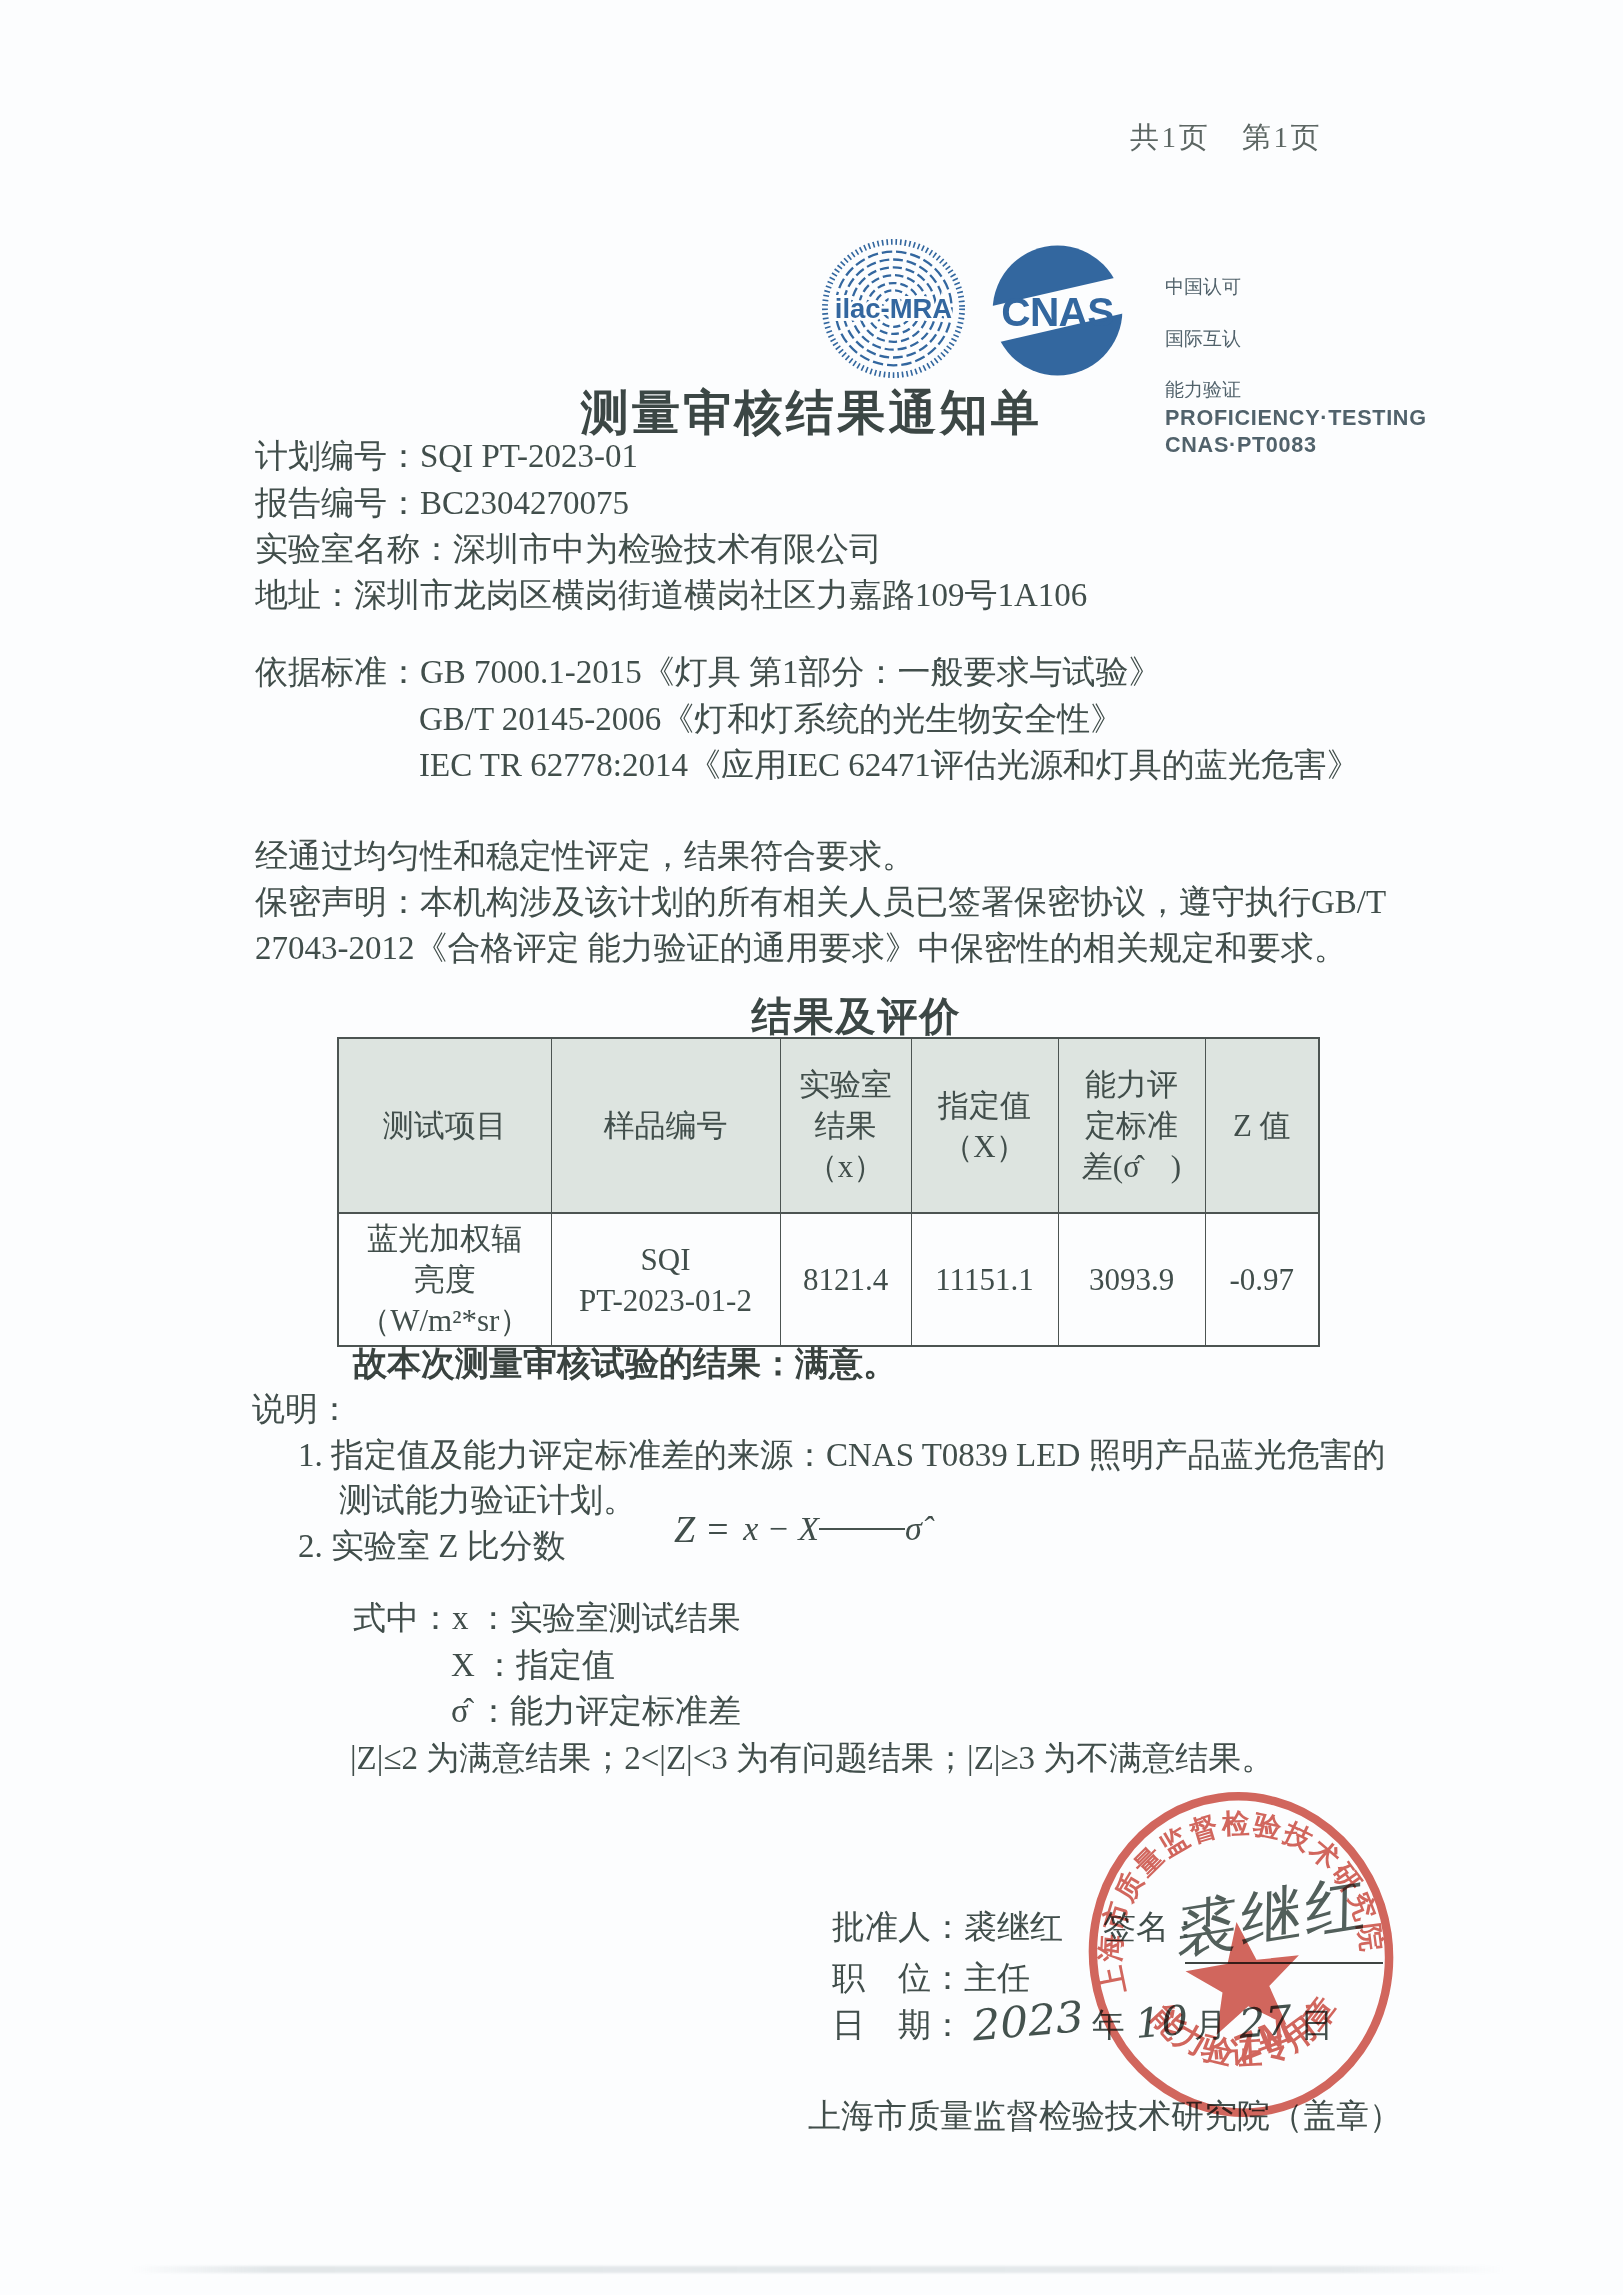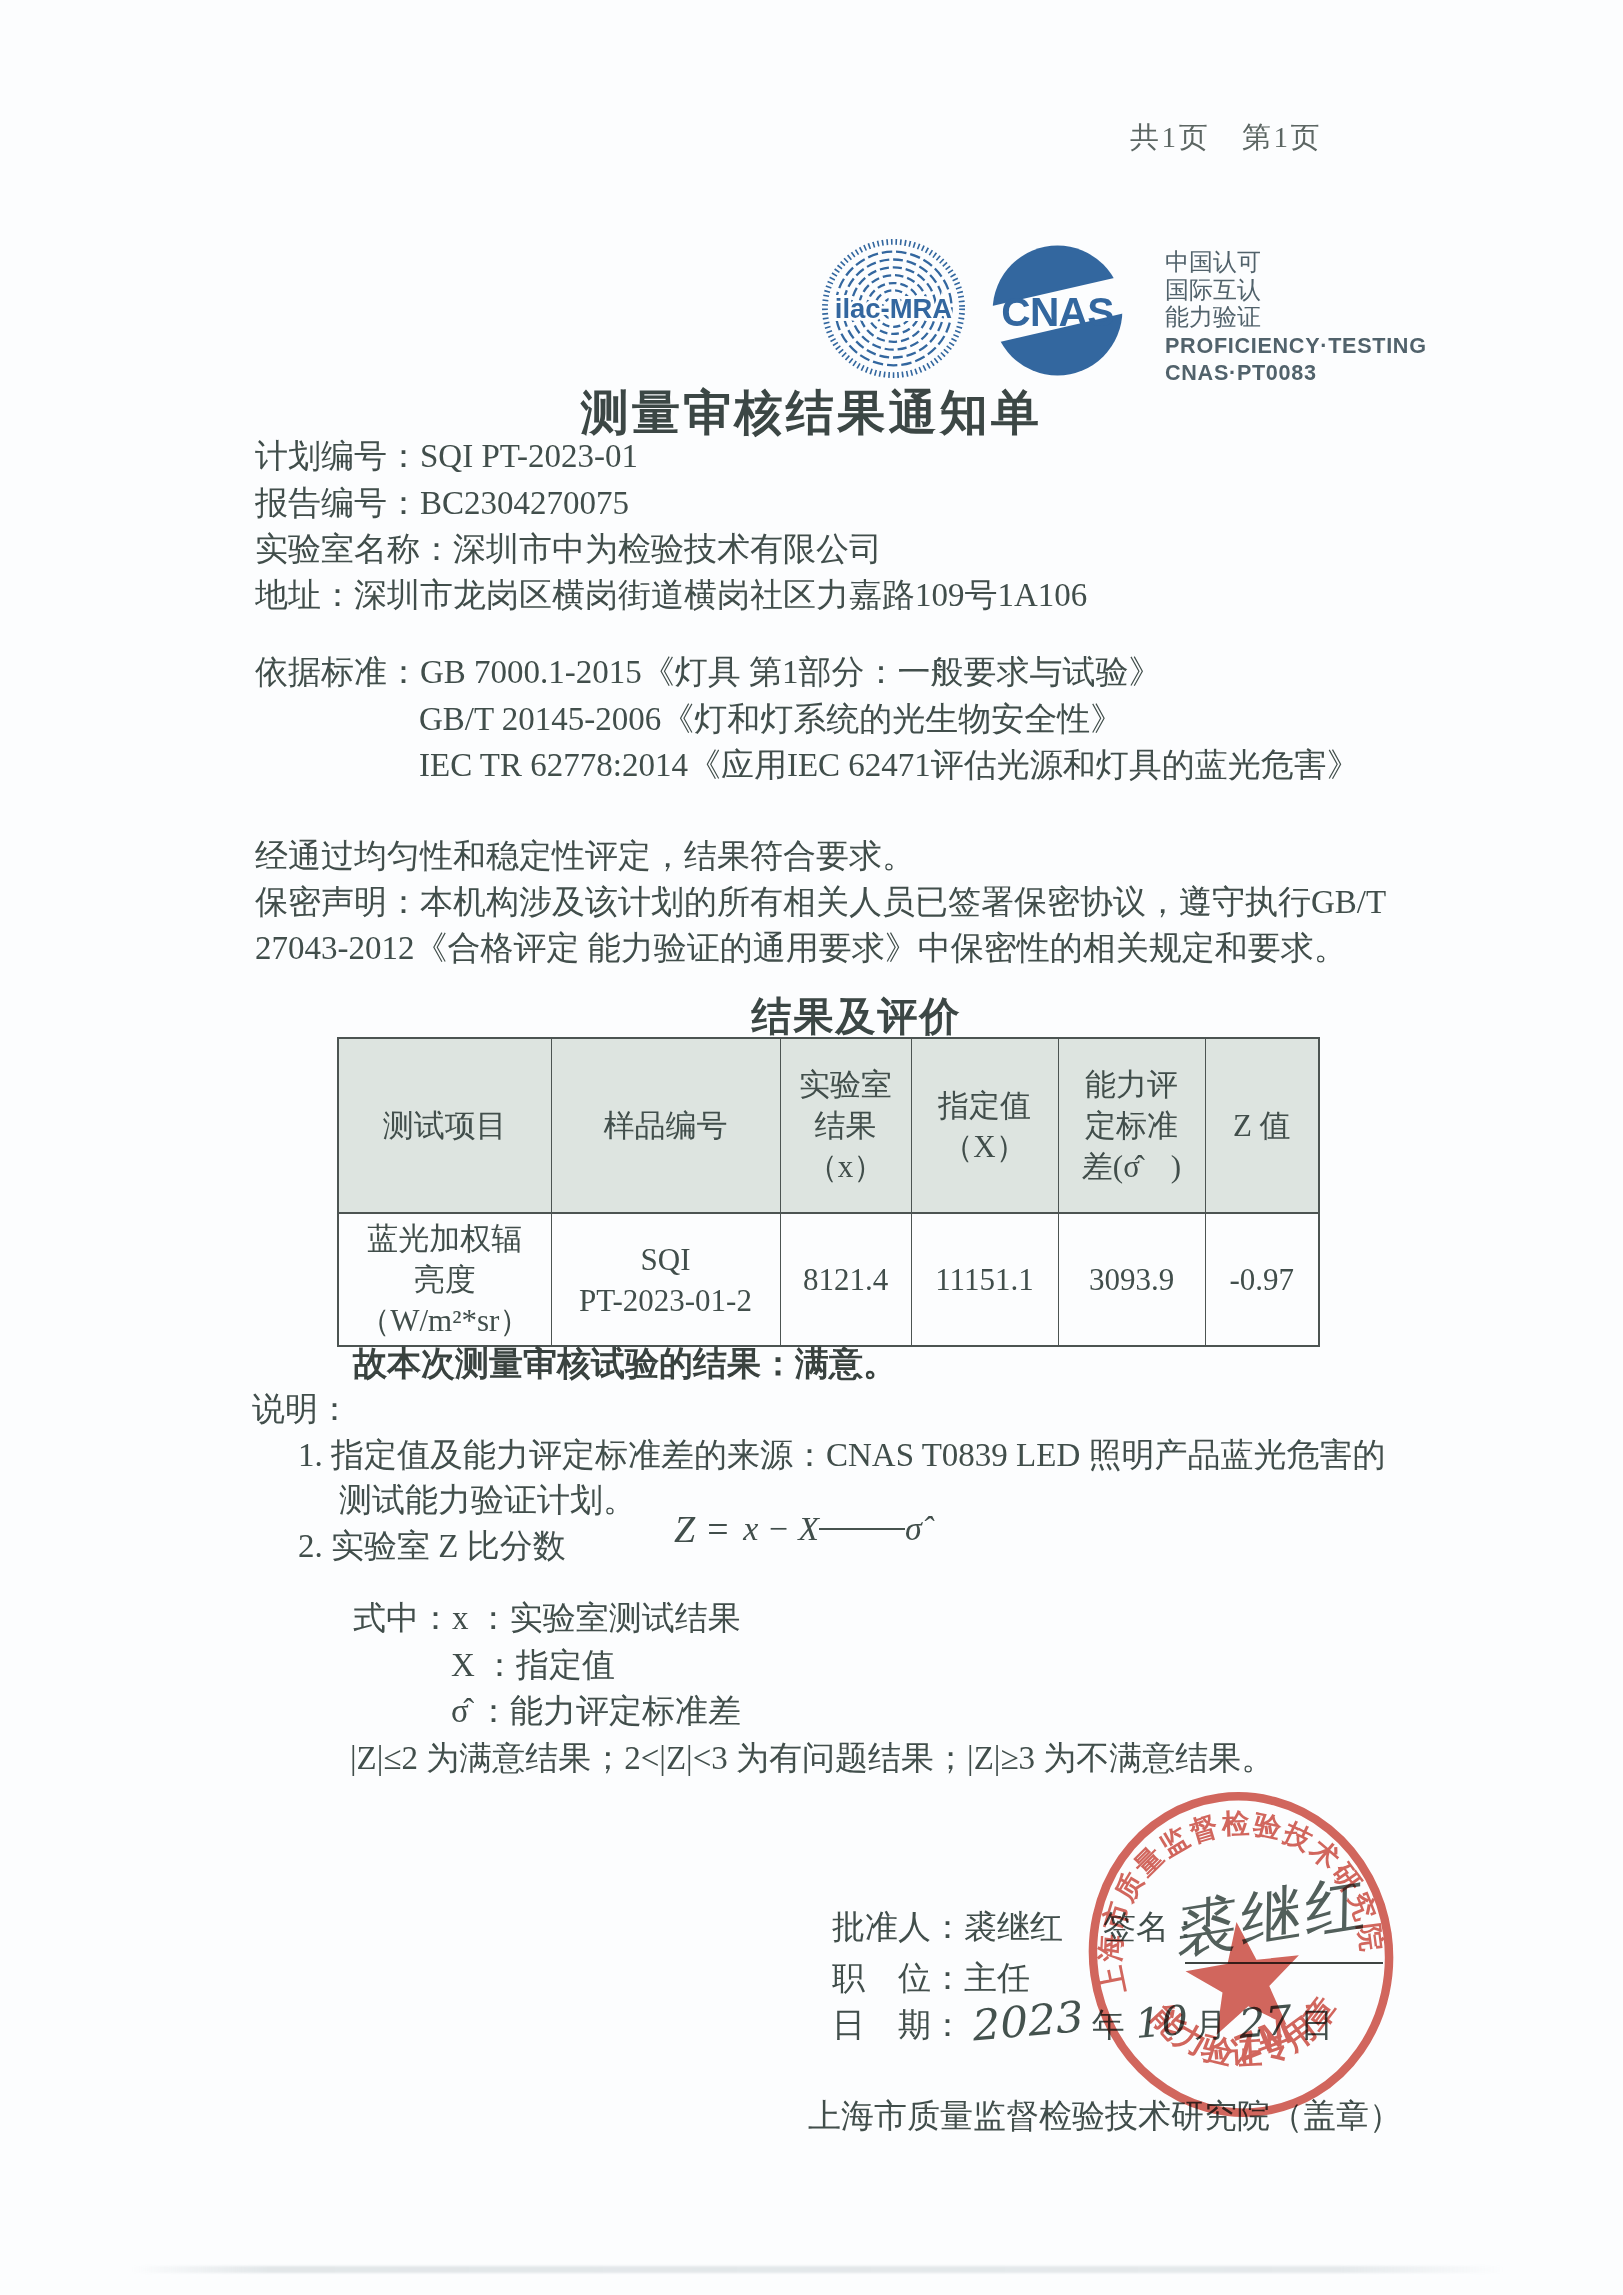--- a/index.html
+++ b/index.html
@@ -17,21 +17,21 @@
     color:var(--text);
   }
   .abs{position:absolute;white-space:nowrap;}
   .body-line{font-size:33px;line-height:43px;}
   .page-indicator{left:1130px;top:118px;font-size:29px;color:#5c6663;letter-spacing:2.6px;}
 
   
   .ilac-logo{left:821px;top:237px;}
   .cnas-logo{left:990px;top:243px;}
   .accred{left:1165px;top:249px;}
-  .accred .cn{font-size:24px;line-height:27.5px;color:var(--accred_text);}
+  .accred .cn{font-size:19px;line-height:27.5px;color:var(--accred_text);margin-top:24px;}
   .accred .en{font-size:21.6px;line-height:27.5px;font-weight:bold;color:var(--accred_text);
               font-family:"Liberation Sans","DejaVu Sans",sans-serif;letter-spacing:0.7px;}
 
   .doc-title{
     left:0;top:381px;width:100%;text-align:center;
     font-family:"Liberation Sans","DejaVu Sans",sans-serif;
     font-weight:bold;font-size:48px;letter-spacing:3.3px;color:#3c4745;
   }
 
   

